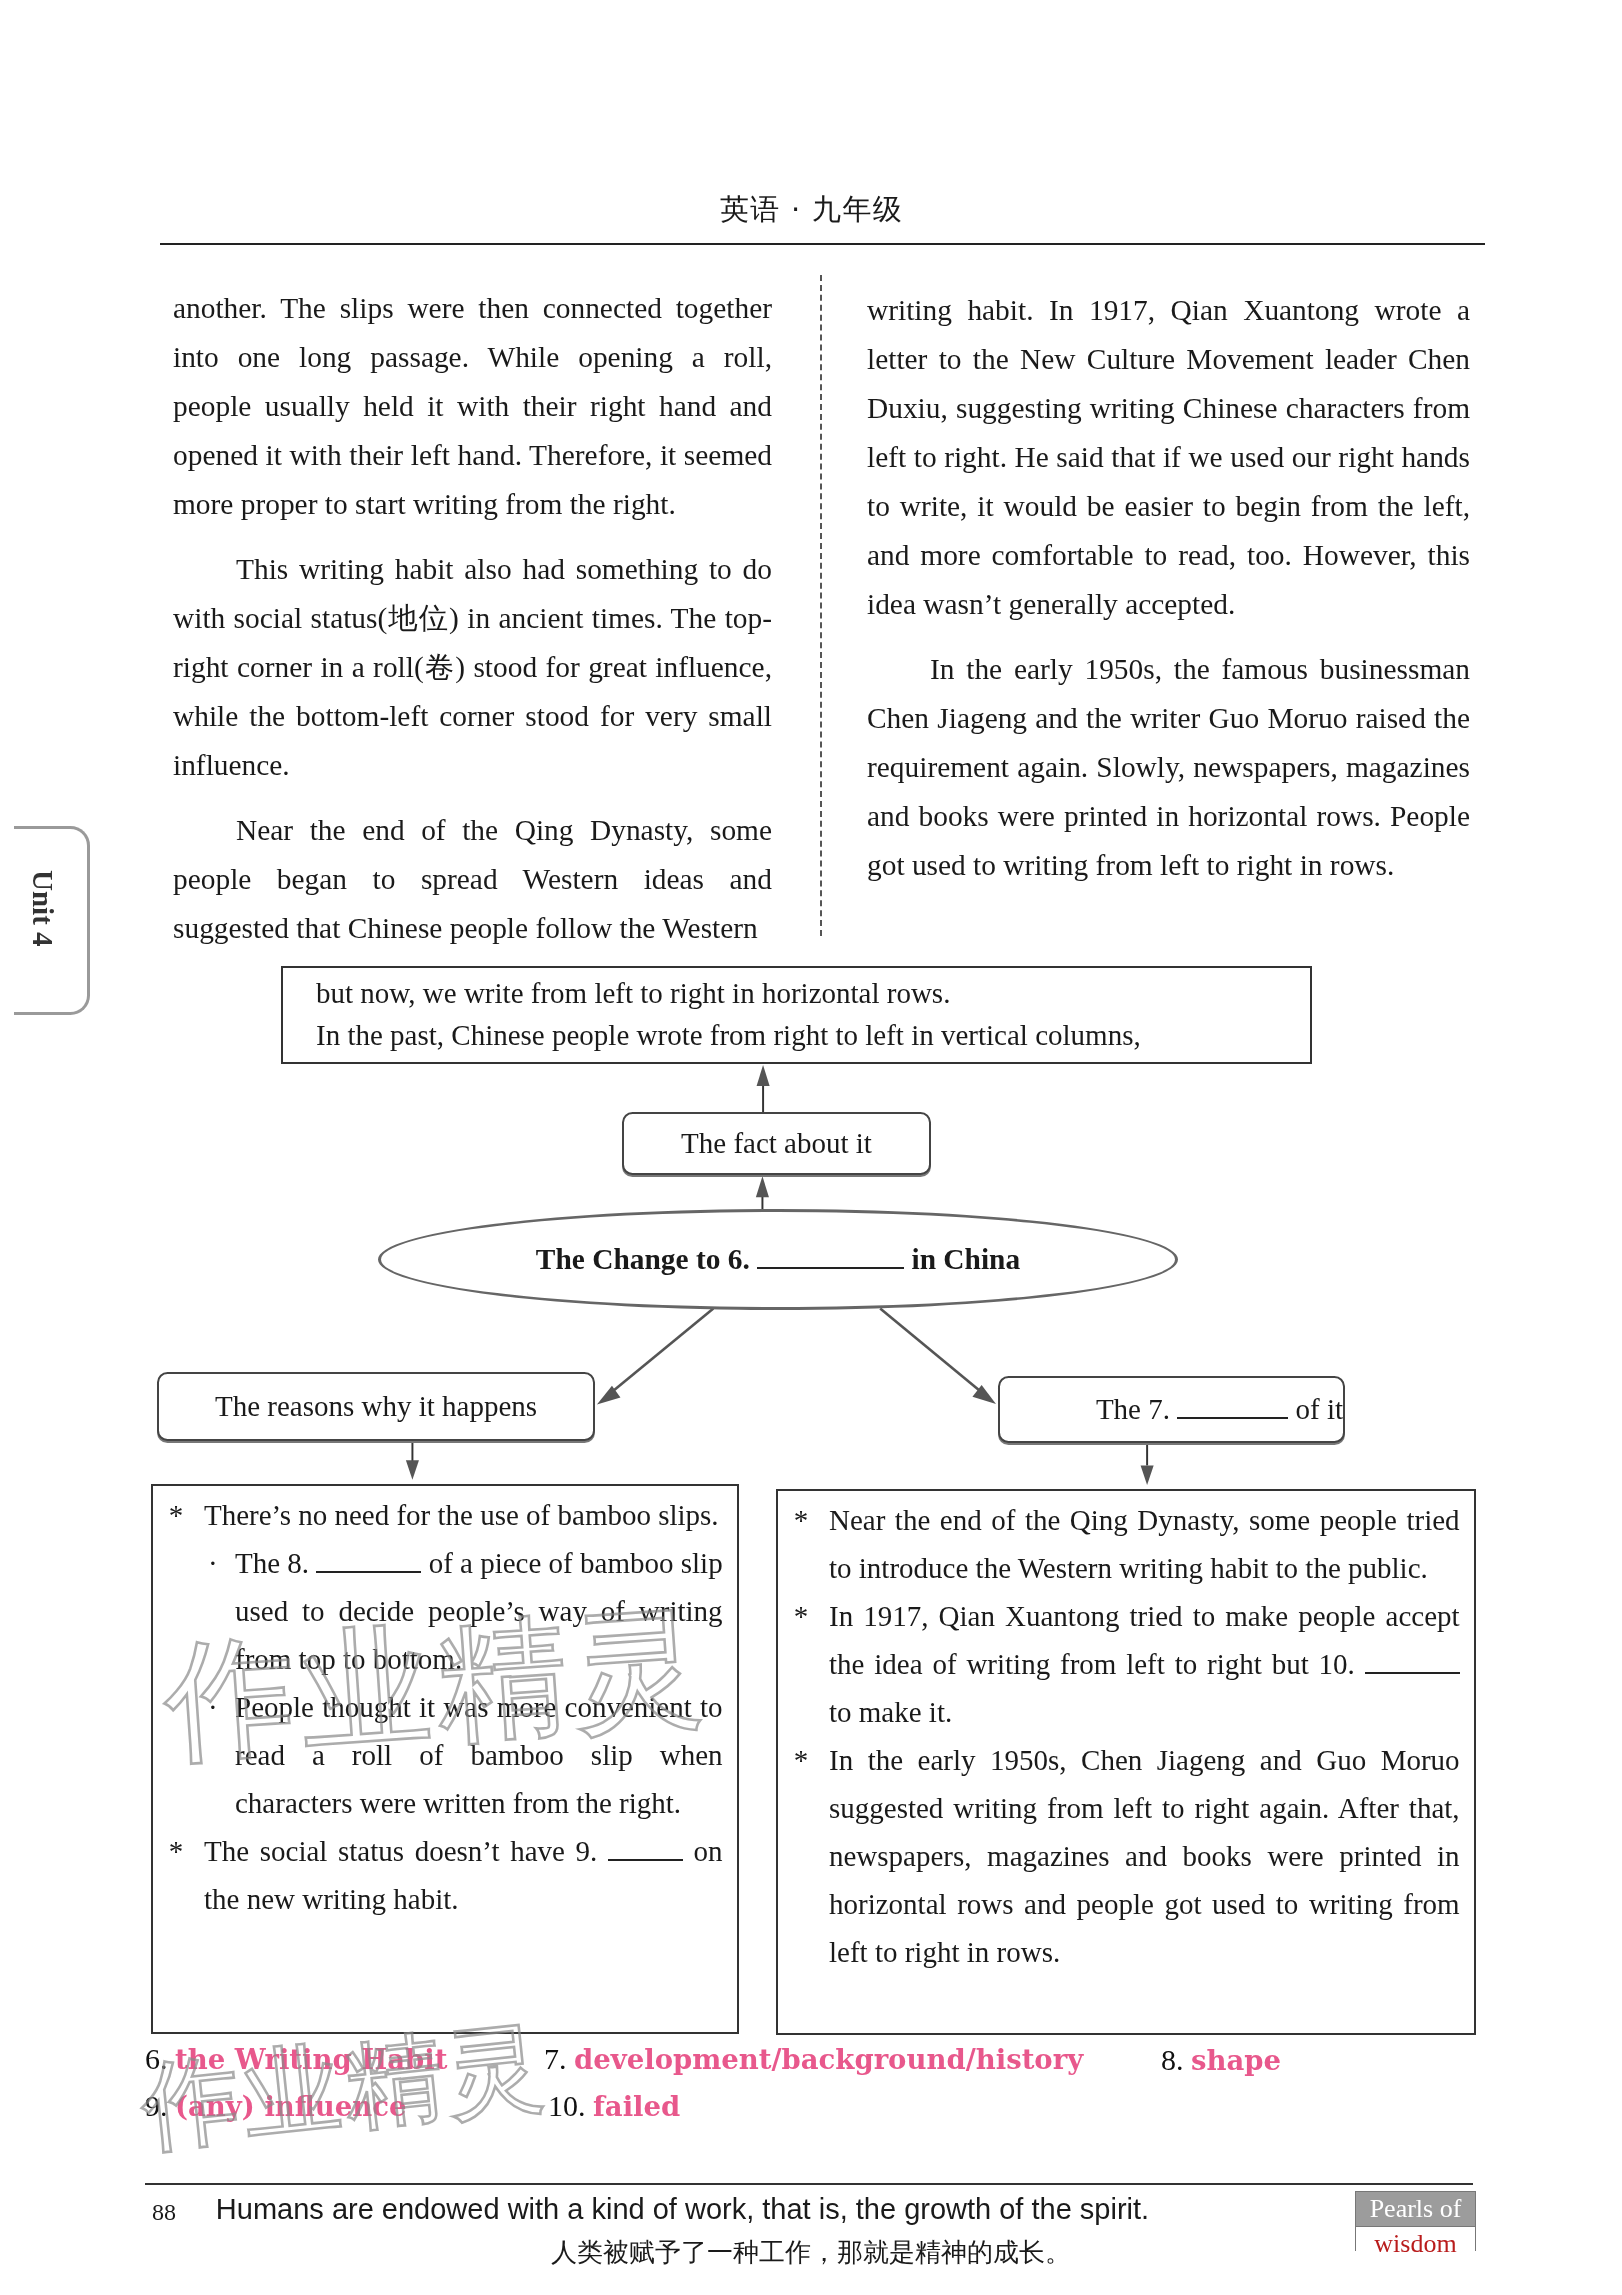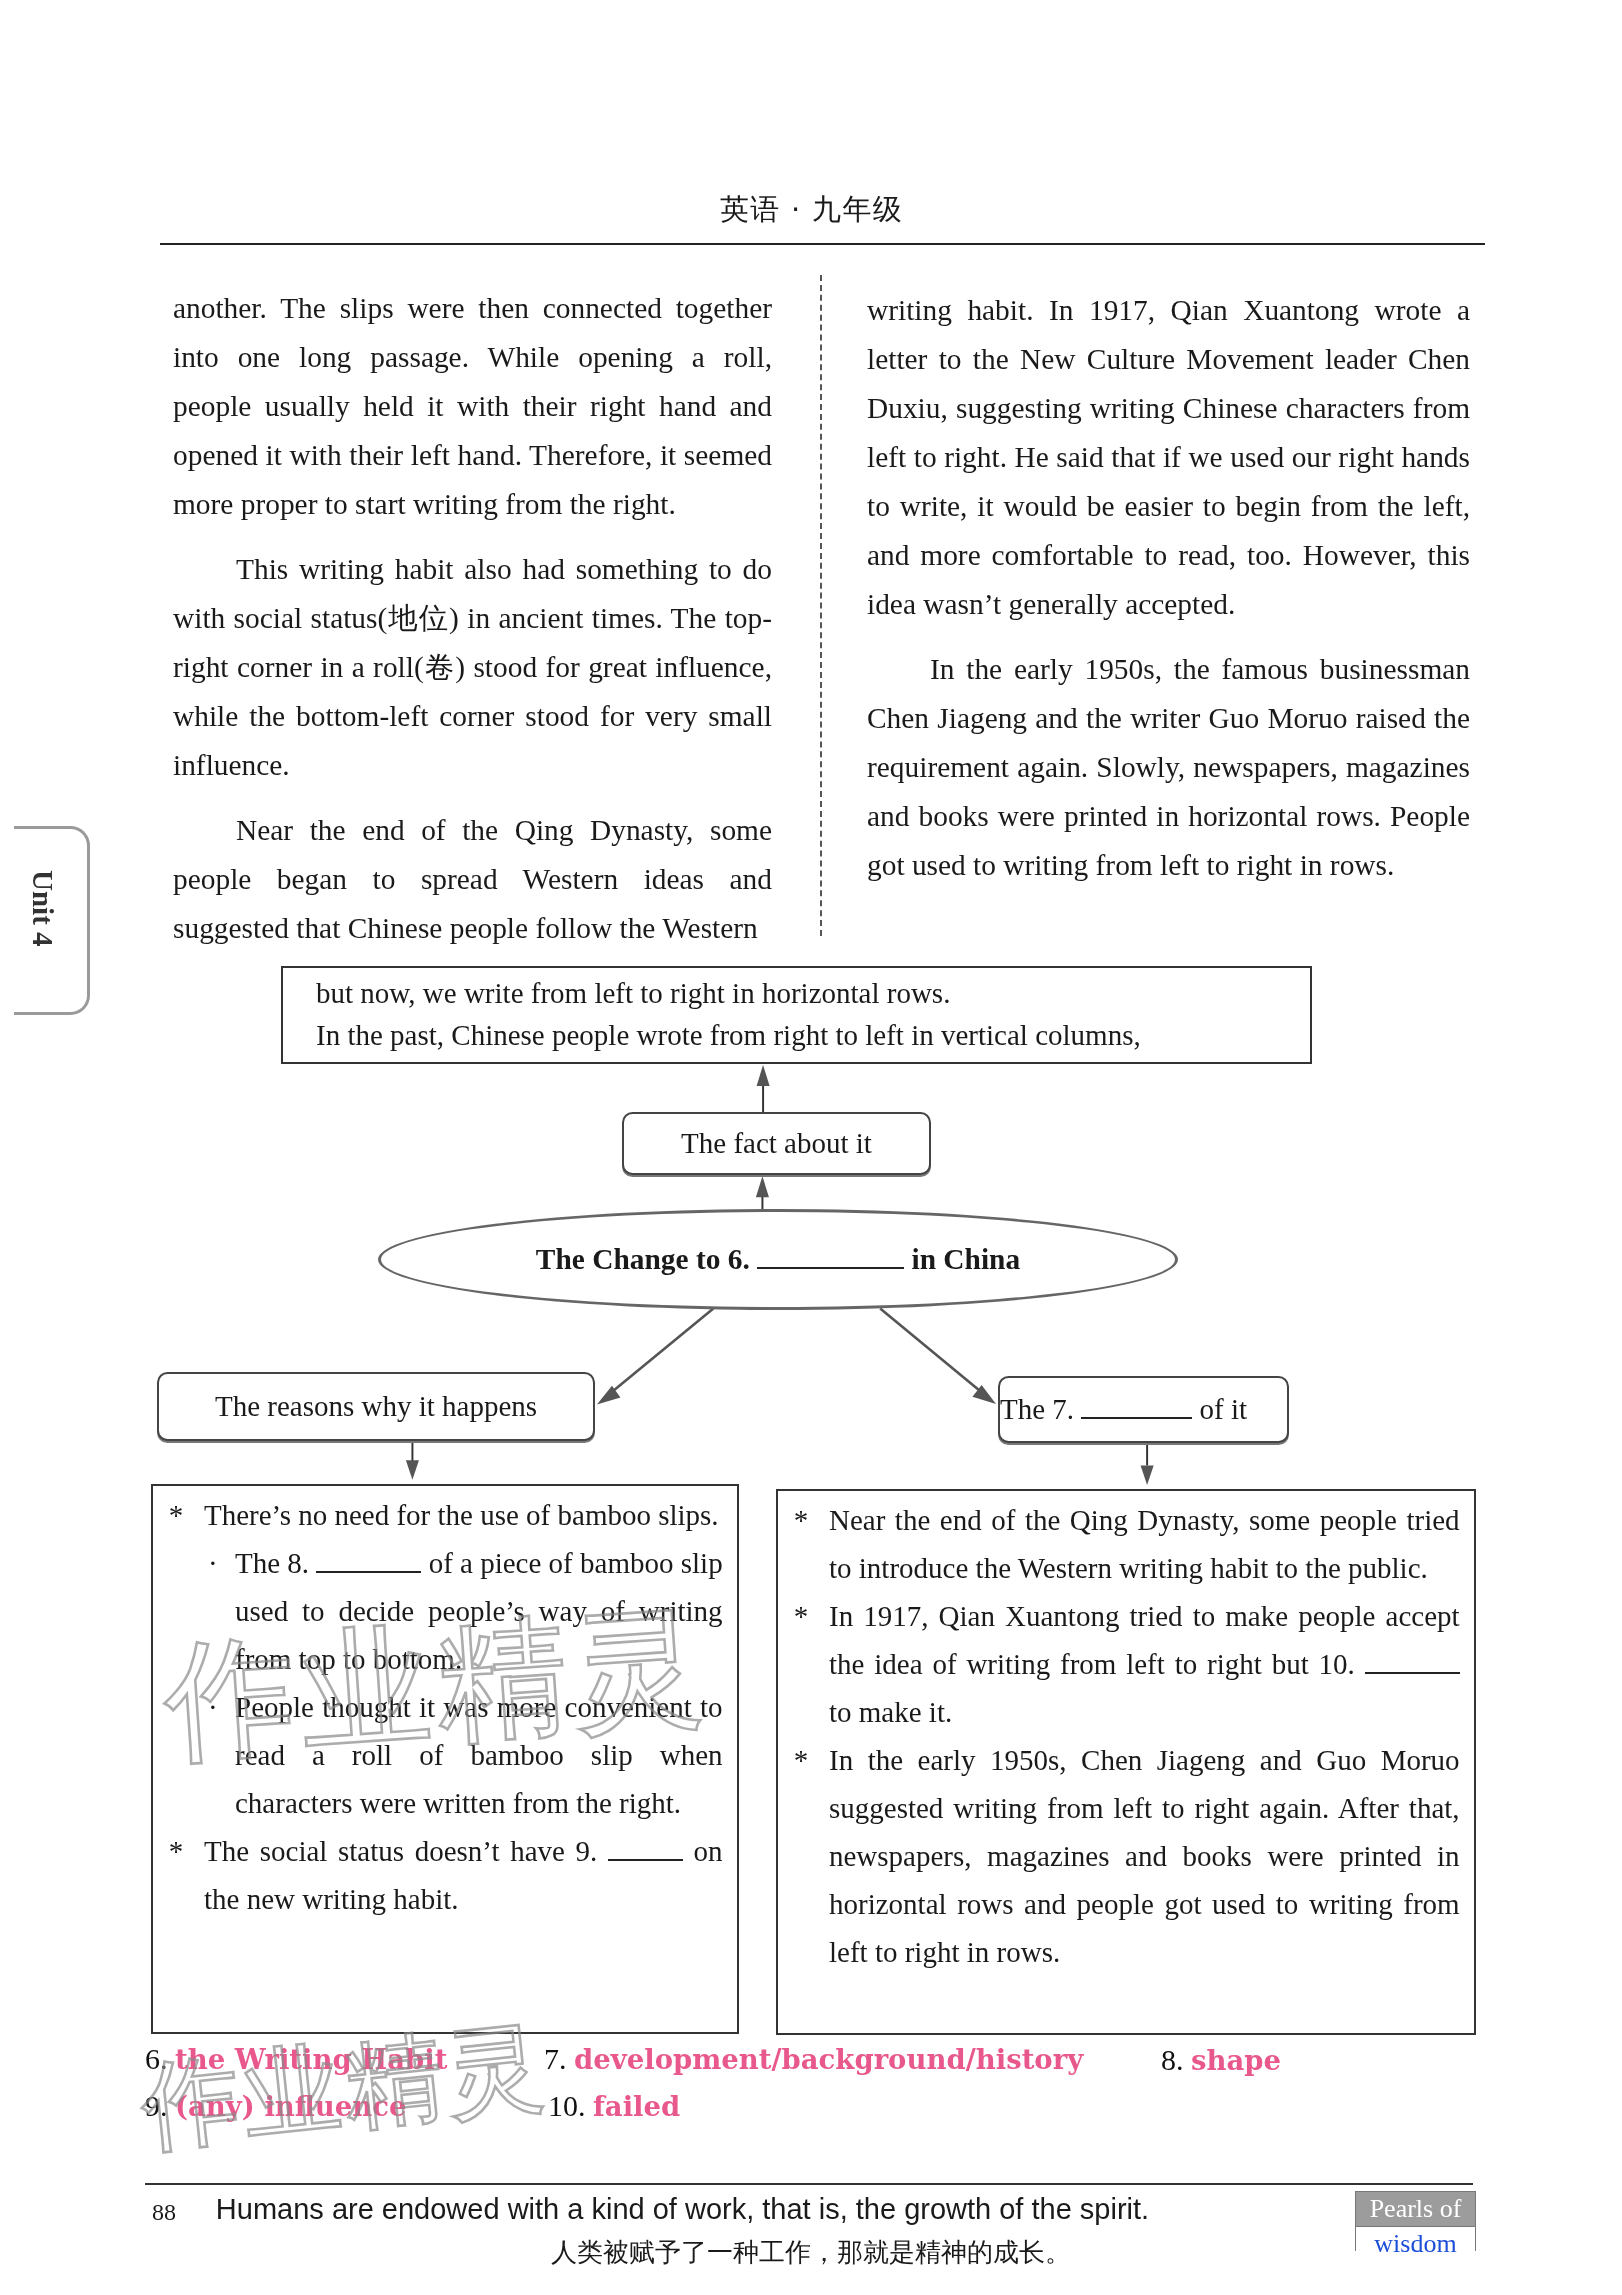--- a/index.html
+++ b/index.html
@@ -21,42 +21,42 @@
   .box { border:2px solid #333; background:#fff; box-sizing:border-box; }
   .rbox { border:2px solid #444; border-radius:10.5px; box-sizing:border-box; background:#fff;
           box-shadow: 0 2px 0 #777; }
   .top-box { left:281px; top:966px; width:1031px; height:98px; font-size:29px; line-height:42px;
              padding:3.9px 0 0 33px; }
   .fact-box { left:622px; top:1112px; width:309px; height:63px; font-size:29px; text-align:center; line-height:58px; }
   .ellipse { left:378px; top:1209px; width:800px; height:101px; border:3.3px solid #666; border-radius:50%;
              box-sizing:border-box; text-align:center; line-height:95px; font-size:29.4px; font-weight:bold; }
   .blank { display:inline-block; border-bottom:2px solid #222; vertical-align:baseline; height:0.7px; }
   .reasons-box { left:157px; top:1372px; width:438px; height:69px; font-size:29px; text-align:center; line-height:64px; }
-  .seven-box { left:998px; top:1376px; width:291px; height:67px; font-size:29px; text-align:left; line-height:63px; }
+  .seven-box { left:998px; top:1376px; width:347px; height:67px; font-size:29px; text-align:right; line-height:63px; }
   .content { font-size:29px; line-height:48px; text-align:justify; padding:5.2px 14.4px 0 0; }
   .lcontent { left:151px; top:1484px; width:588px; height:550px; }
   .rcontent { left:776px; top:1489px; width:700px; height:546px; }
   .item { position:relative; padding-left:51px; margin:0; }
   .item .star { position:absolute; left:15.7px; top:0; }
   .sub { position:relative; padding-left:82px; margin:0; }
   .sub .dot { position:absolute; left:55px; top:0; }
   .ans { font-size:30px; }
   .ans .num { color:#111; }
   .ans .val { color:#e8588c; font-weight:bold; font-family:"DejaVu Serif",serif; font-size:27.5px; }
   .watermark { left:164px; top:1597px; font-size:131px; color:transparent; -webkit-text-stroke:2.6px #8a8a8a;
                letter-spacing:5.2px; transform:rotate(-4deg); opacity:0.7; font-family:"DejaVu Sans",sans-serif; }
   .watermark2 { left:141px; top:2022px; font-size:98px; color:transparent; -webkit-text-stroke:2.6px #8a8a8a;
                letter-spacing:3.9px; transform:rotate(-6deg); opacity:0.7; font-family:"DejaVu Sans",sans-serif; }
   .foot-rule { left:145px; width:1328px; top:2183px; height:2px; background:#333; }
   .page-num { left:152px; top:2199px; font-size:24px; font-family:Liberation Serif, serif; }
   .quote-en { left:0; width:1365px; top:2193px; text-align:center; font-size:29px; font-family:"Liberation Sans",sans-serif; }
   .quote-zh { left:0; width:1550px; top:2235px; text-align:center; font-size:26px; font-family:"DejaVu Sans",sans-serif;padding-left:36px; }
   .pearls { left:1355px; top:2191px; width:121px; height:60px; border:1.3px solid #777; box-sizing:border-box; }
   .pearls .p1 { background:#9c9c9c; color:#fff; font-size:26px; text-align:center; height:34px; line-height:34px; }
-  .pearls .p2 { background:#fff; color:#1d4ed8; font-size:26px; text-align:center; height:34px; line-height:34px; border-top:1.3px solid #777; }
+  .pearls .p2 { background:#fff; color:#b91c1c; font-size:26px; text-align:center; height:34px; line-height:34px; border-top:1.3px solid #777; }
   svg.arrows { position:absolute; left:0; top:0; width:1623px; height:2295px; pointer-events:none; }
 </style>
 </head>
 <body>
 
 <div class="abs hdr-title">英语 · 九年级</div>
 <div class="abs hdr-rule"></div>
 
 <div class="abs unit-tab">
   <span>Unit 4</span>

